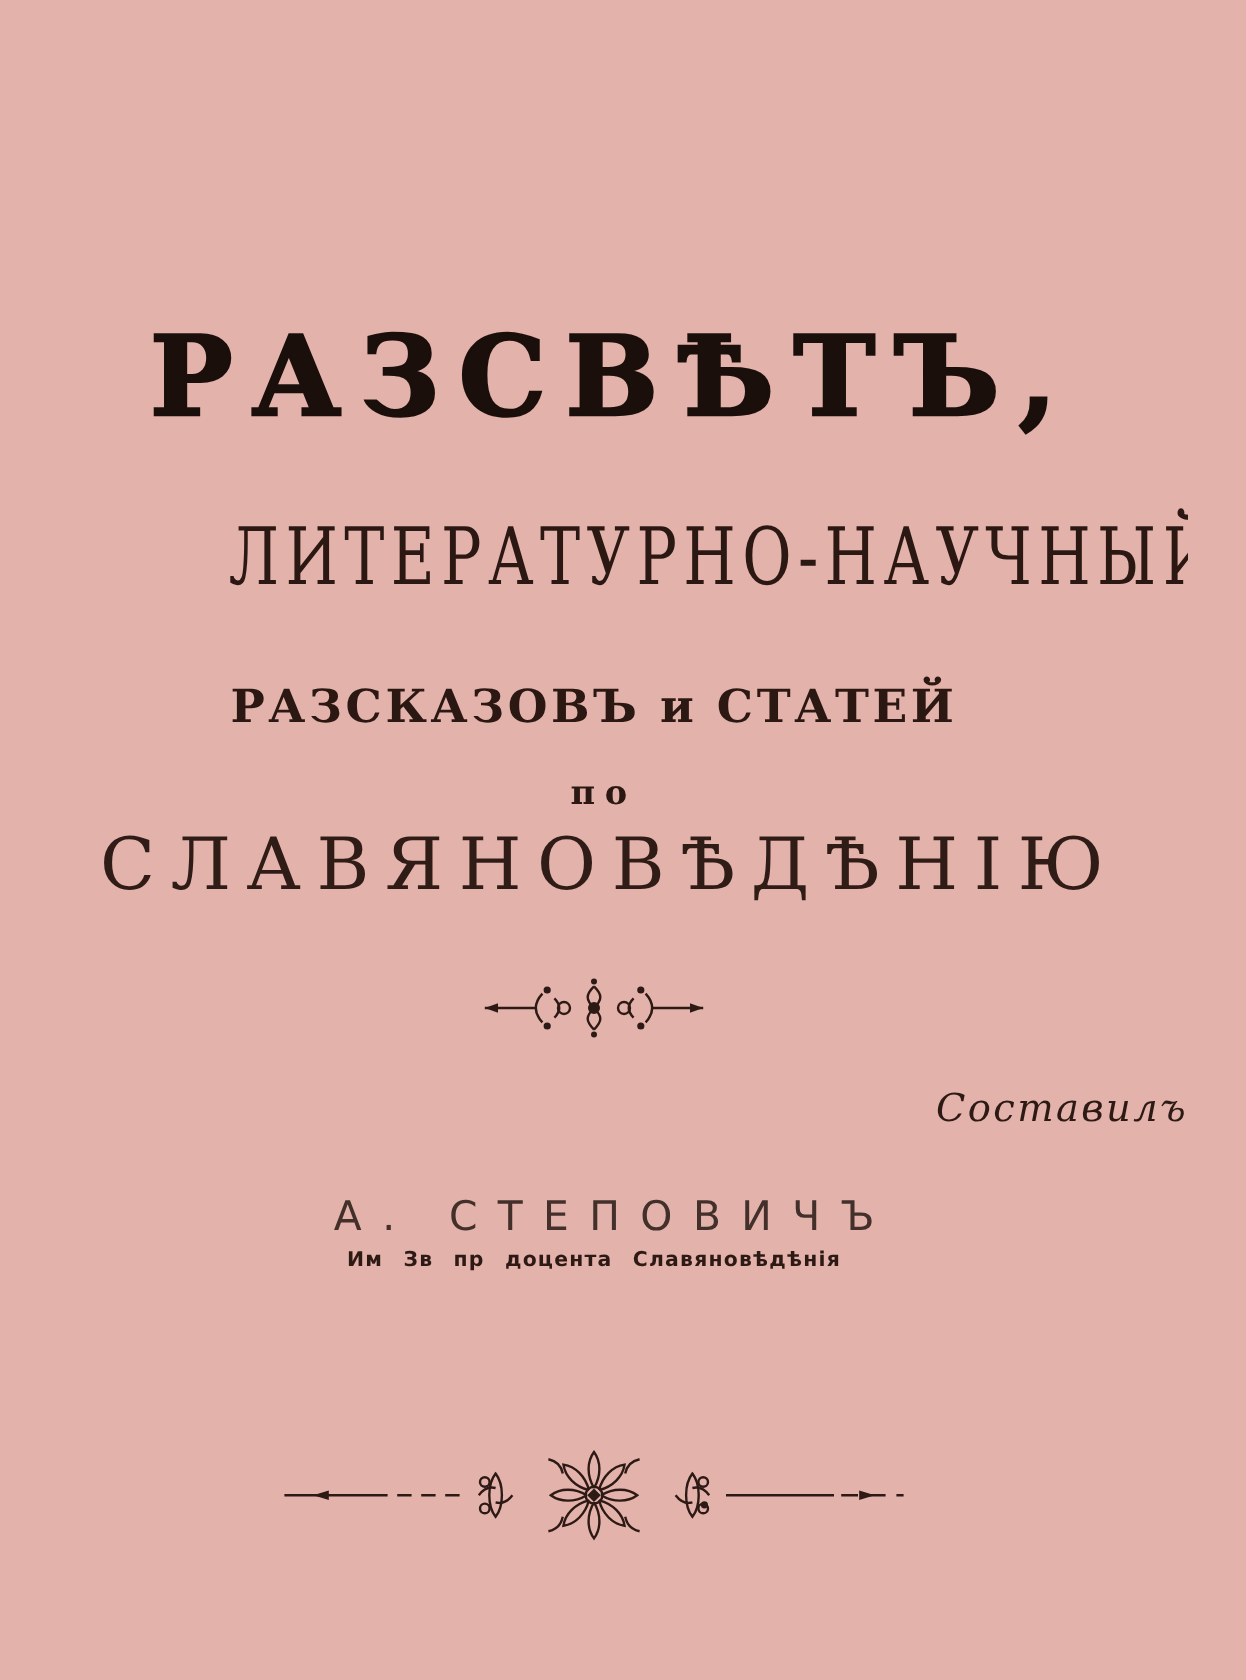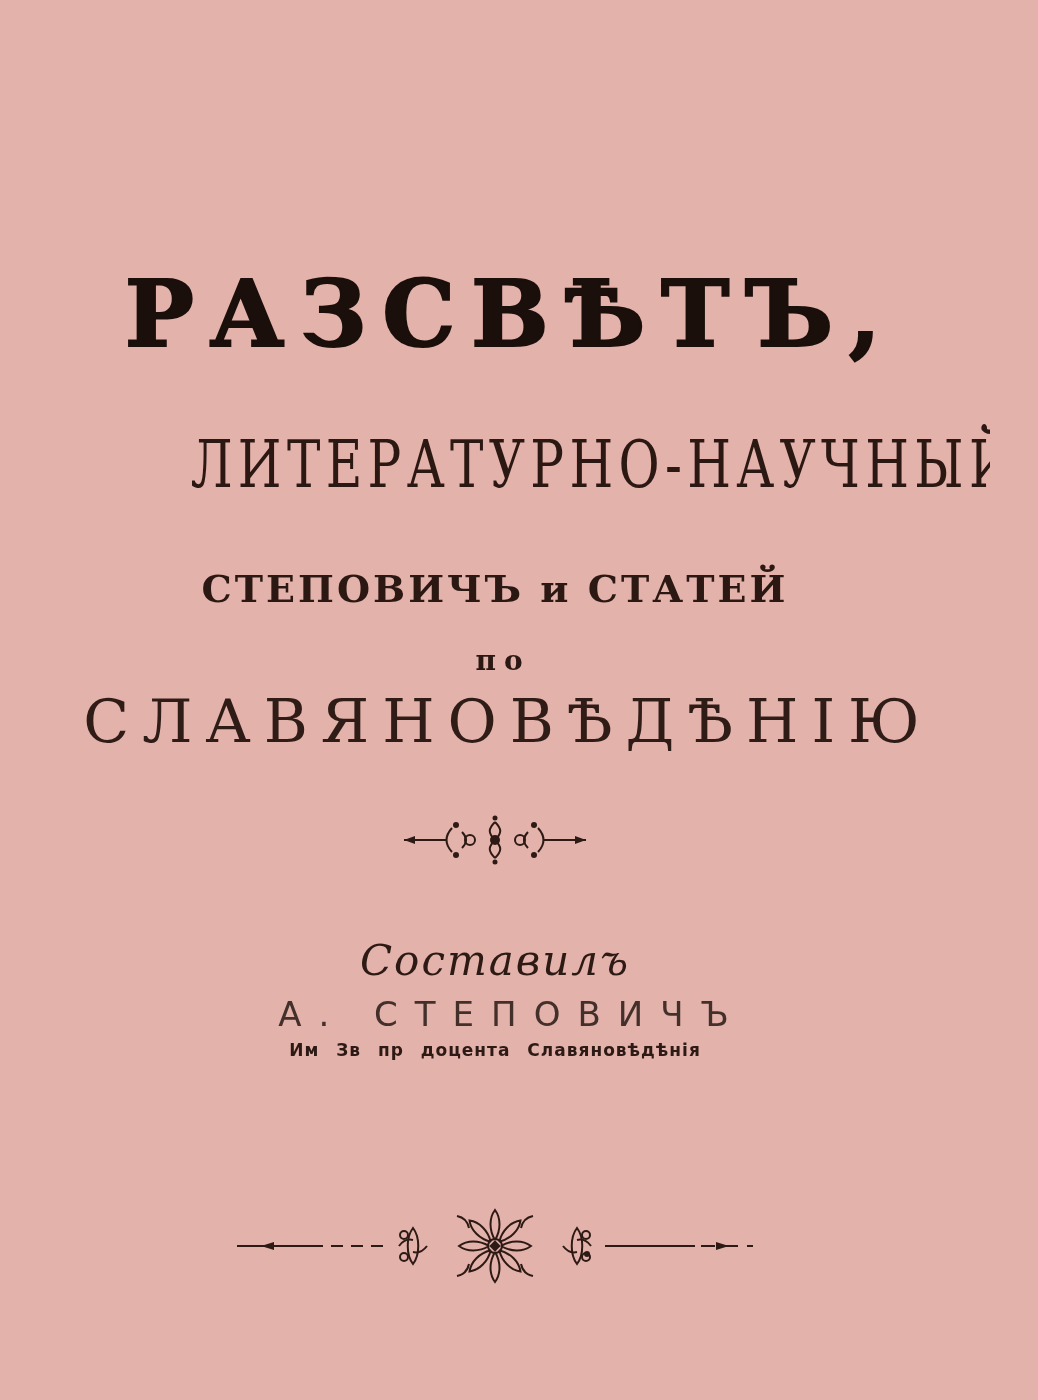--- a/index.html
+++ b/index.html
@@ -65,25 +65,26 @@
     top: 638px;
     font-size: 60px;
     letter-spacing: 13px;
     padding-left: 13px;
     color: #301c16;
   }
   .ornament-top {
     top: 762px;
   }
   .compiled {
-    top: 888px;
+    top: 856px;
     font-style: italic;
-    font-size: 42px;
+    font-size: 32px;
     letter-spacing: 2px;
     color: #2e1a14;
+    text-align: right;
   }
   .compiler {
     top: 946px;
     font-family: "DejaVu Sans", sans-serif;
     font-size: 34px;
     letter-spacing: 17px;
     padding-left: 17px;
     color: #43302a;
   }
   .compiler-title {
@@ -114,21 +115,21 @@
 <body>
 
 <div class="cover">
 
   <div class="center-line title">РАЗСВѢТЪ,</div>
 
   <div class="center-line series">
     <span class="condense">ЛИТЕРАТУРНО-НАУЧНЫЙ СБОРНИКЪ</span>
   </div>
 
-  <div class="center-line contents">СТЕПОВИЧЪ и СТАТЕЙ</div>
+  <div class="center-line contents">РАЗСКАЗОВЪ и СТАТЕЙ</div>
 
   <div class="center-line preposition">по</div>
 
   <div class="center-line subject">СЛАВЯНОВѢДѢНІЮ</div>
 
   <div class="center-line ornament-top">
     <svg width="190" height="60" viewBox="0 0 190 60">
       <g stroke="#2e1a15" fill="none" stroke-width="2">
         <path d="M4 30 H46"></path>
         <path d="M186 30 H144"></path>

